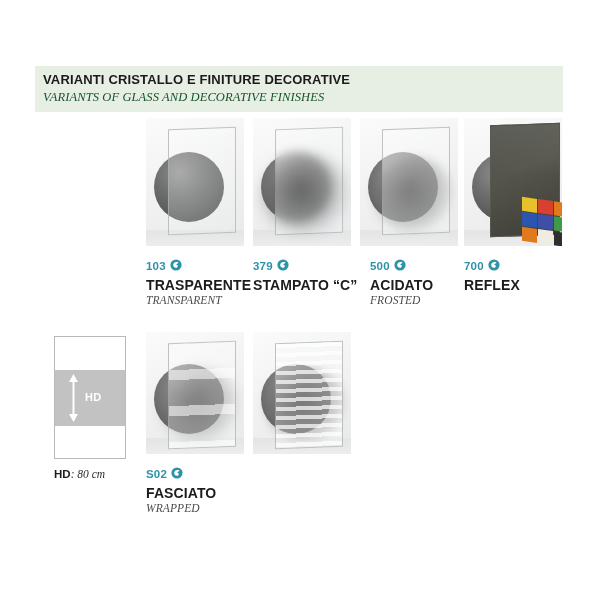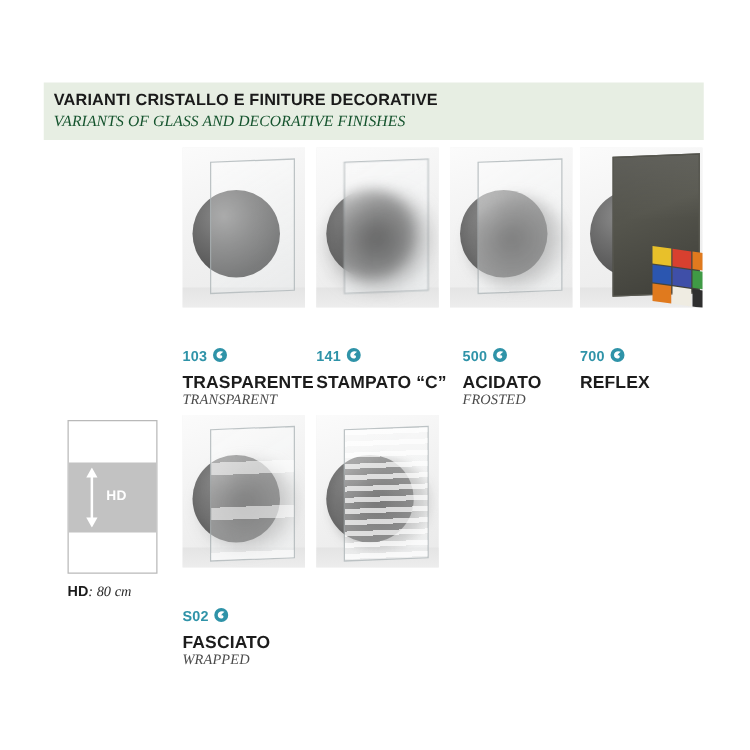--- a/index.html
+++ b/index.html
@@ -234,21 +234,20 @@
       rgba(255,255,255,0.05) 9px);
   }
 
   
   .caption { position: absolute; z-index: 3; }
   .code-row {
     display: flex;
     align-items: center;
     gap: 4px;
     height: 15px;
-    margin-top: 20px;
   }
   .code {
     font-size: 11.5px;
     font-weight: bold;
     color: #2f93a8;
     letter-spacing: 0.2px;
   }
   .swirl-icon { display: block; }
   .cap-title {
     margin-top: 4px;
@@ -354,21 +353,21 @@
     <div class="photo">
       <div class="backdrop"></div>
       <div class="sphere"></div>
       <div class="pane pane-stampato">
         <div class="diffuse-blob"></div>
       </div>
     </div>
   </div>
   <div class="caption" style="left:253px; top:258px;">
     <div class="code-row">
-      <span class="code">141</span>
+      <span class="code">379</span>
       <span class="swirl-icon">
         <svg width="12" height="12" viewBox="0 0 12 12">
           <circle cx="6" cy="6" r="5.6" fill="#2f93a8"></circle>
           <path d="M8.6 3.4 C6.2 2.2 3.2 3.4 3.2 6 C3.2 7.6 4.4 8.8 6 8.8 C7 8.8 7.8 8.2 7.8 7.3 C7.8 6.2 6.6 5.8 5.9 6.4 C6.6 4.9 7.8 4 8.6 3.4 Z" fill="#ffffff"></path>
         </svg>
       </span>
     </div>
     <div class="cap-title">STAMPATO “C”</div>
     <div class="cap-sub"></div>
   </div>

